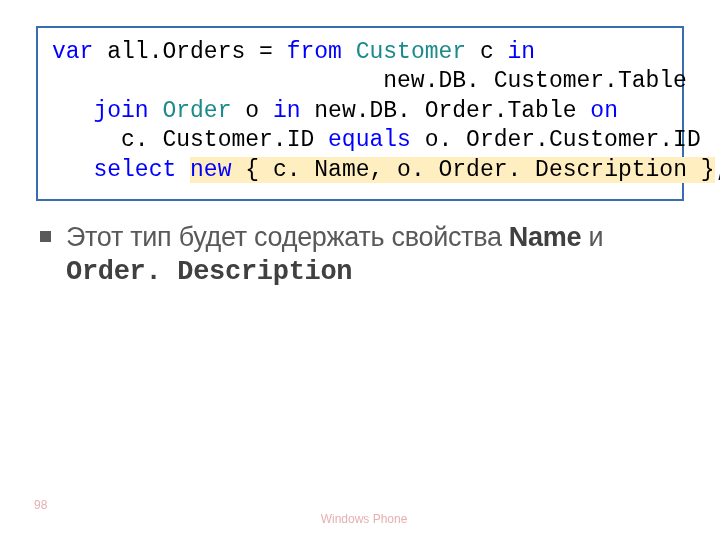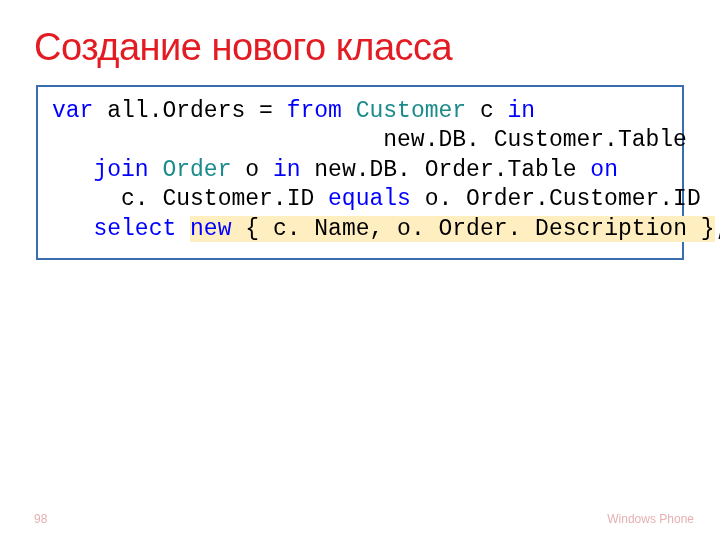--- a/index.html
+++ b/index.html
@@ -70,38 +70,42 @@
     color: #404040;
   }
   .footer {
     position: absolute;
     bottom: 14px;
     left: 34px;
     right: 26px;
     display: flex;
     justify-content: space-between;
     font-size: 12px;
+    flex-direction: column;
   }
   .page-num { color: #e6b0b0; }
   .brand { color: #e6b0b0; font-family: "Segoe UI", Arial, sans-serif; text-align: center; }
 </style>
 </head>
 <body>
 
 <div class="slide">
-  <h1 class="title">Создание нового класса</h1>
 
   <div class="code-box">
     <div class="code"><span class="kw">var</span><span> all.Orders = </span><span class="kw">from </span><span class="type">Customer</span><span> c </span><span class="kw">in</span>
 <span>                        new.DB. Customer.Table</span>
 <span>   </span><span class="kw">join </span><span class="type">Order</span><span> o </span><span class="kw">in</span><span> new.DB. Order.Table </span><span class="kw">on</span>
 <span>     c. Customer.ID </span><span class="kw">equals</span><span> o. Order.Customer.ID</span>
 <span>   </span><span class="kw">select </span><span class="hl"><span class="kw">new</span><span> { c. Name, o. Order. Description }</span></span><span>;</span></div>
   </div>
 
   <ul class="bullets">
+    <li>
+      <span class="marker"></span>
+      <span>Этот тип будет содержать свойства </span><span class="bold-inline">Name</span><span> и </span><span class="mono-inline">Order. Description</span>
+    </li>
   </ul>
 </div>
 
 <div class="footer">
   <span class="page-num">98</span>
   <span class="brand">Windows Phone</span>
 </div>
 
 </body></html>

